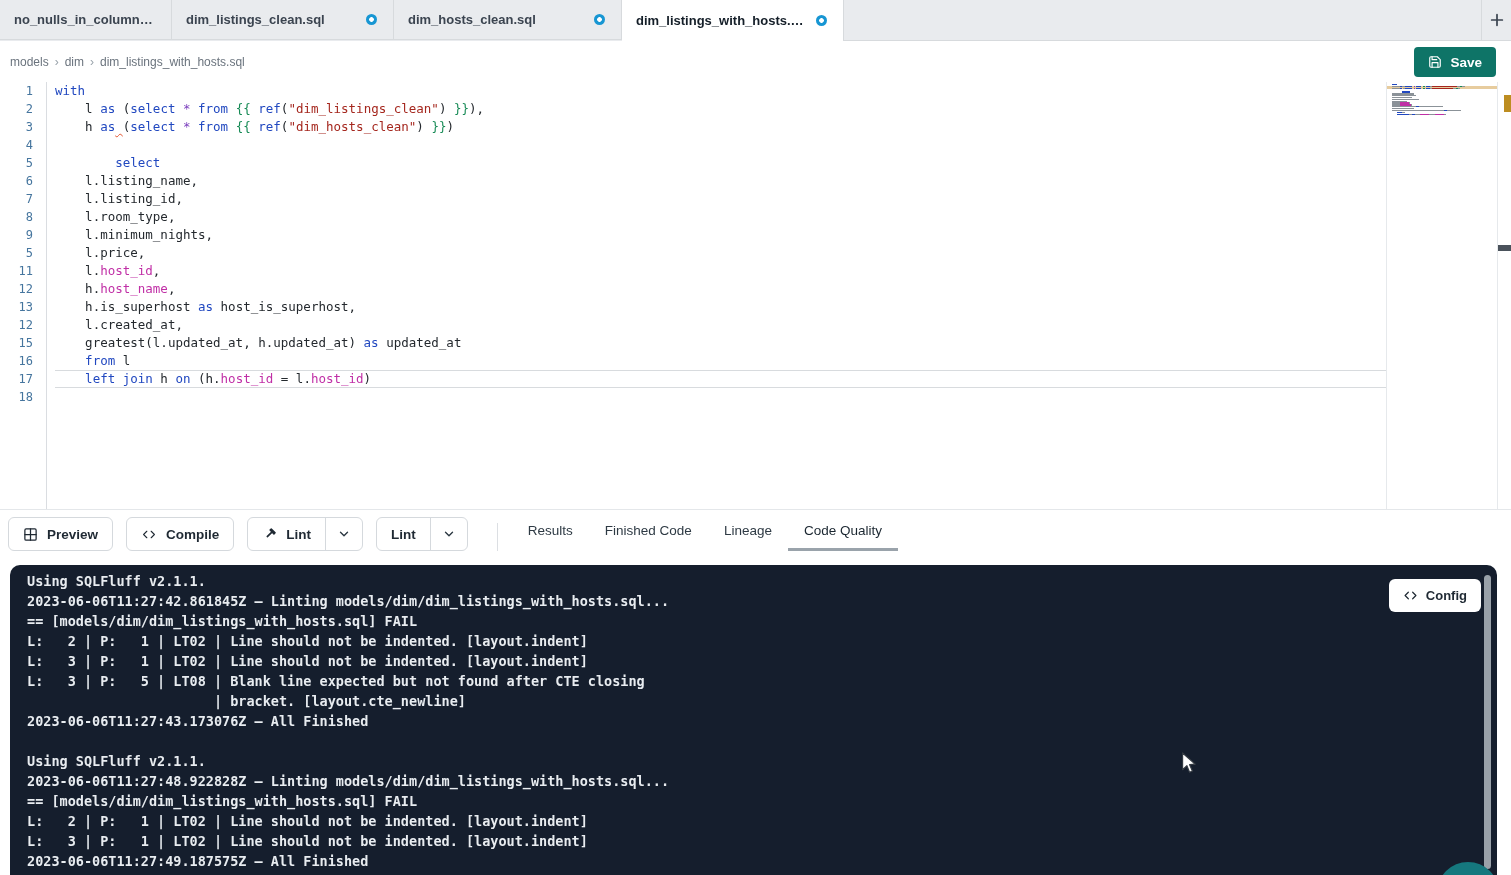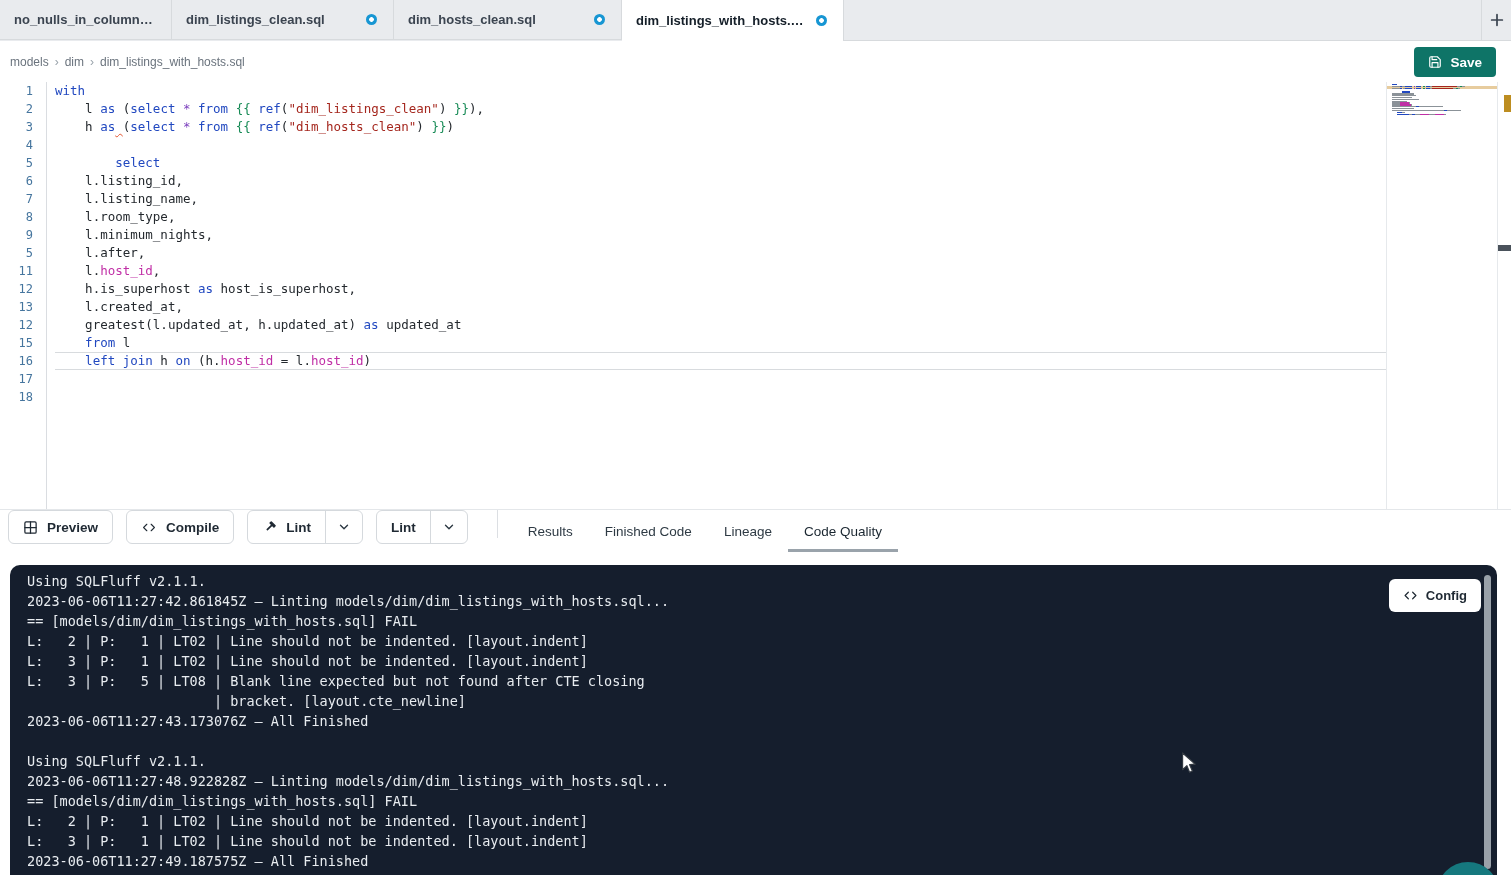--- a/index.html
+++ b/index.html
@@ -62,42 +62,42 @@
   .mm-seg { display:inline-block; height:1.3px; }
   .mm-kw{background:#2148c0;} .mm-str{background:#a5271e;} .mm-bi{background:#c02fa6;}
   .mm-br{background:#168a55;} .mm-st{background:#7a3dbd;} .mm-pl{background:#8b9298;} .mm-sp{background:transparent;}
 
   .ruler { position:absolute; left:1497px; top:0; bottom:0; width:14px; background:#fff; border-left:1px solid #e6e9ec; }
   .ruler-mark-orange { position:absolute; left:6px; top:13px; width:8px; height:17px; background:#bd8d20; }
   .ruler-mark-dark { position:absolute; left:0; top:163px; width:14px; height:6px; background:#4a525b; }
 
   
   .toolbar { position:relative; height:42px; border-top:1px solid #e4e7ea; background:#fff;
-    display:flex; align-items:flex-start; padding-left:8px; }
+    display:flex; align-items:flex-end; padding-left:8px; }
   .btn, .btn-group { font-family:"Liberation Sans",sans-serif; }
   .btn {
     height:34px; border:1px solid #d5d9dd; border-radius:6px; background:#fff;
     display:inline-flex; align-items:center; padding:0 14px; gap:9px;
     font-size:13.5px; font-weight:600; color:#1f2933; margin-right:13px; cursor:pointer;
   }
   .btn-group { height:34px; border:1px solid #d5d9dd; border-radius:6px; background:#fff;
     display:inline-flex; margin-right:13px; overflow:hidden; }
   .seg { display:flex; align-items:center; padding:0 14px; gap:9px; font-size:13.5px; font-weight:600; color:#1f2933; cursor:pointer; }
   .seg.chev { border-left:1px solid #d5d9dd; padding:0 11px; }
   .tb-divider { width:1px; height:28px; background:#dcdfe3; margin:0 14px 0 16px; }
   .ptabs { display:flex; height:42px; align-items:stretch; }
   .ptab { display:flex; align-items:center; padding:0 16px; font-size:13.5px; color:#2e3a44; cursor:pointer; }
   .ptab.active { color:#1a2630; box-shadow:inset 0 -3px 0 #9aa3ab; }
 
   
   .panel { position:relative; height:324px; background:#fff; }
   .terminal { position:relative; margin:14px 14px 0 10px; height:310px;
     background:#151e2d; border-radius:10px 10px 0 0; overflow:hidden; }
   .term-pre { position:absolute; left:17px; top:6px; margin:0;
-    font-family:"DejaVu Sans Mono", monospace; font-weight:400; font-size:13.5px; line-height:20px;
+    font-family:"DejaVu Sans Mono", monospace; font-weight:700; font-size:13.5px; line-height:20px;
     color:#e8ecf0; white-space:pre; }
   .config-btn { position:absolute; right:16px; top:14px; height:33px; padding:0 14px;
     background:#fff; border:none; border-radius:6px; display:flex; align-items:center; gap:8px;
     font-family:"Liberation Sans",sans-serif; font-size:13px; font-weight:700; color:#1f2933; cursor:pointer; }
   .term-scrollbar { position:absolute; right:6px; top:10px; width:7px; height:294px;
     background:#99a1a9; border-radius:4px; }
 
   .chat-bubble { position:absolute; left:1437px; top:862px; width:62px; height:62px;
     border-radius:50%; background:#15787e; z-index:6; cursor:pointer; }
   .mouse-cursor { position:absolute; left:1178px; top:752px; z-index:9; pointer-events:none; }
@@ -174,26 +174,27 @@
       <div class="gl">16</div>
       <div class="gl">17</div>
       <div class="gl">18</div>
     </div>
   <div class="code" id="code">
       <div class="cl"><span class="kw">with</span></div>
       <div class="cl"><span class="pl">    l </span><span class="kw">as</span><span class="pl"> (</span><span class="kw">select</span><span class="pl"> </span><span class="st">*</span><span class="pl"> </span><span class="kw">from</span><span class="pl"> </span><span class="br">{{</span><span class="pl"> </span><span class="kw">ref</span><span class="pl">(</span><span class="str">"dim_listings_clean"</span><span class="pl">) </span><span class="br">}}</span><span class="pl">),</span></div>
       <div class="cl"><span class="pl">    h </span><span class="kw">as</span><span class="sq"> </span><span class="pl">(</span><span class="kw">select</span><span class="pl"> </span><span class="st">*</span><span class="pl"> </span><span class="kw">from</span><span class="pl"> </span><span class="br">{{</span><span class="pl"> </span><span class="kw">ref</span><span class="pl">(</span><span class="str">"dim_hosts_clean"</span><span class="pl">) </span><span class="br">}}</span><span class="pl">)</span></div>
       <div class="cl"></div>
       <div class="cl"><span class="pl">        </span><span class="kw">select</span></div>
+      <div class="cl"><span class="pl">    l.listing_name,</span></div>
       <div class="cl"><span class="pl">    l.listing_id,</span></div>
-      <div class="cl"><span class="pl">    l.listing_name,</span></div>
       <div class="cl"><span class="pl">    l.room_type,</span></div>
       <div class="cl"><span class="pl">    l.minimum_nights,</span></div>
-      <div class="cl"><span class="pl">    l.after,</span></div>
+      <div class="cl"><span class="pl">    l.price,</span></div>
       <div class="cl"><span class="pl">    l.</span><span class="bi">host_id</span><span class="pl">,</span></div>
+      <div class="cl"><span class="pl">    h.</span><span class="bi">host_name</span><span class="pl">,</span></div>
       <div class="cl"><span class="pl">    h.is_superhost </span><span class="kw">as</span><span class="pl"> host_is_superhost,</span></div>
       <div class="cl"><span class="pl">    l.created_at,</span></div>
       <div class="cl"><span class="pl">    greatest(l.updated_at, h.updated_at) </span><span class="kw">as</span><span class="pl"> updated_at</span></div>
       <div class="cl"><span class="pl">    </span><span class="kw">from</span><span class="pl"> l</span></div>
       <div class="cl active"><span class="pl">    </span><span class="kw">left join</span><span class="pl"> h </span><span class="kw">on</span><span class="pl"> (h.</span><span class="bi">host_id</span><span class="pl"> = l.</span><span class="bi">host_id</span><span class="pl">)</span></div>
       <div class="cl"></div>
     </div>
   <div class="minimap" id="minimap">
     <div class="mm-hl"></div>
   <div class="mm-row"><span class="mm-seg mm-kw" style="width: 5.12px;"></span></div>

